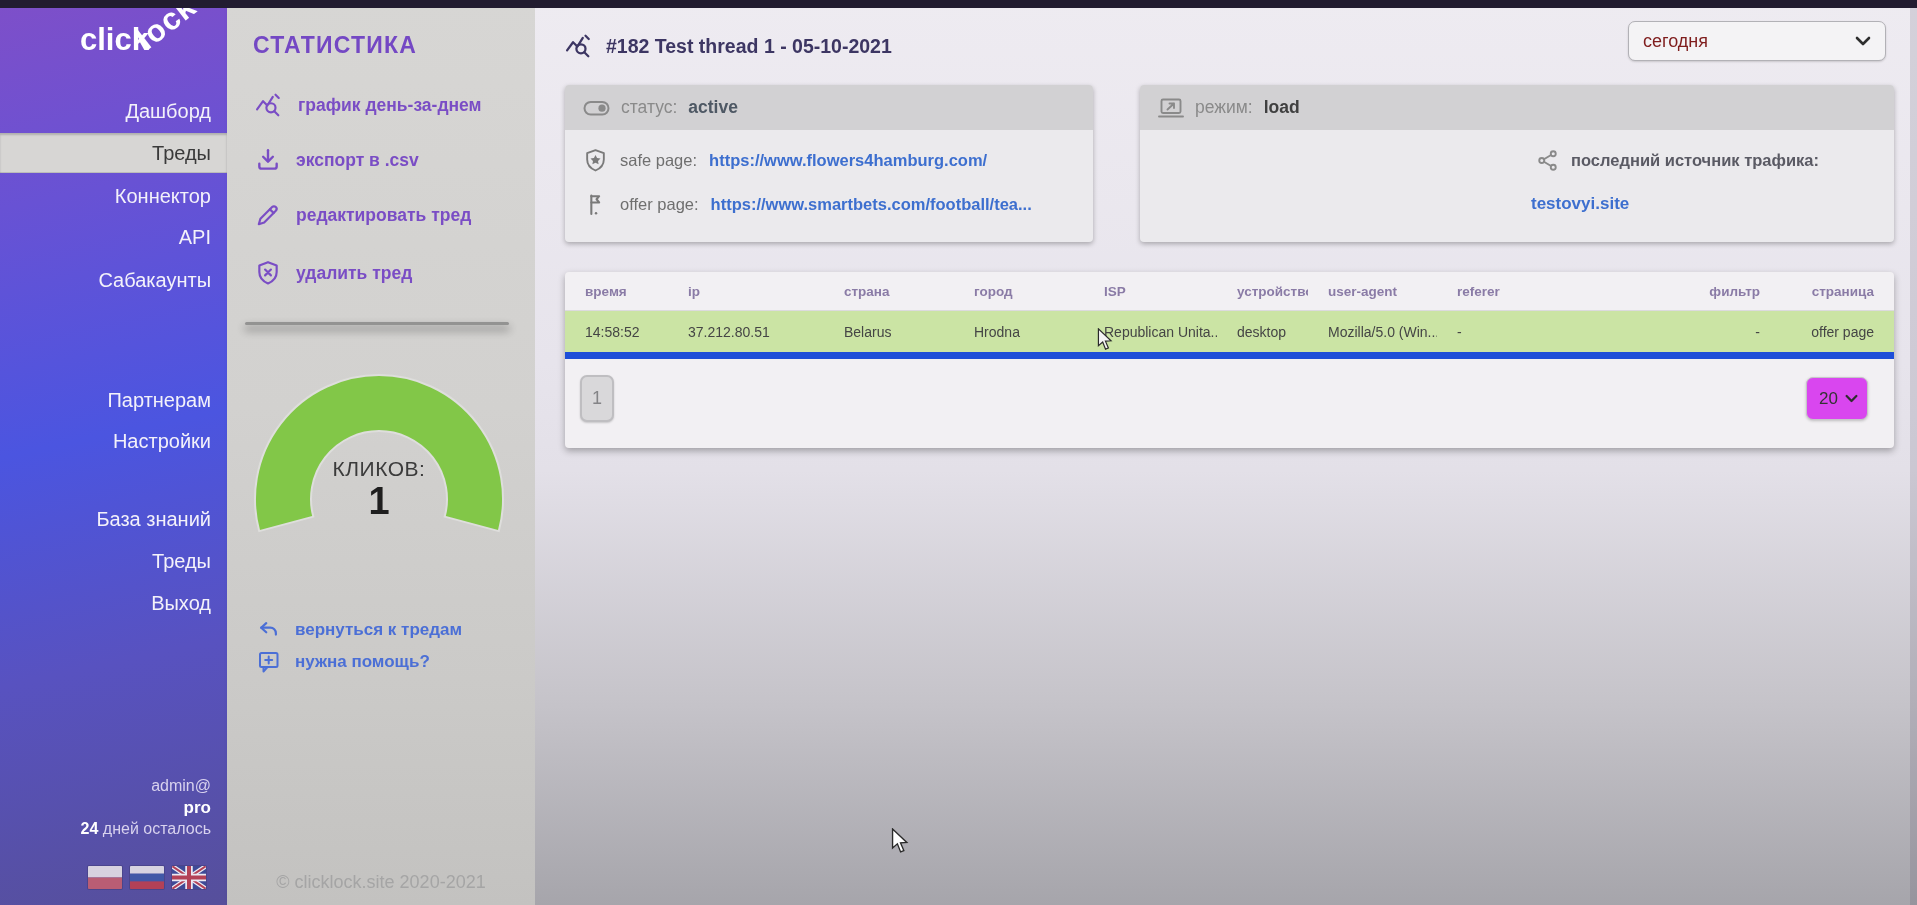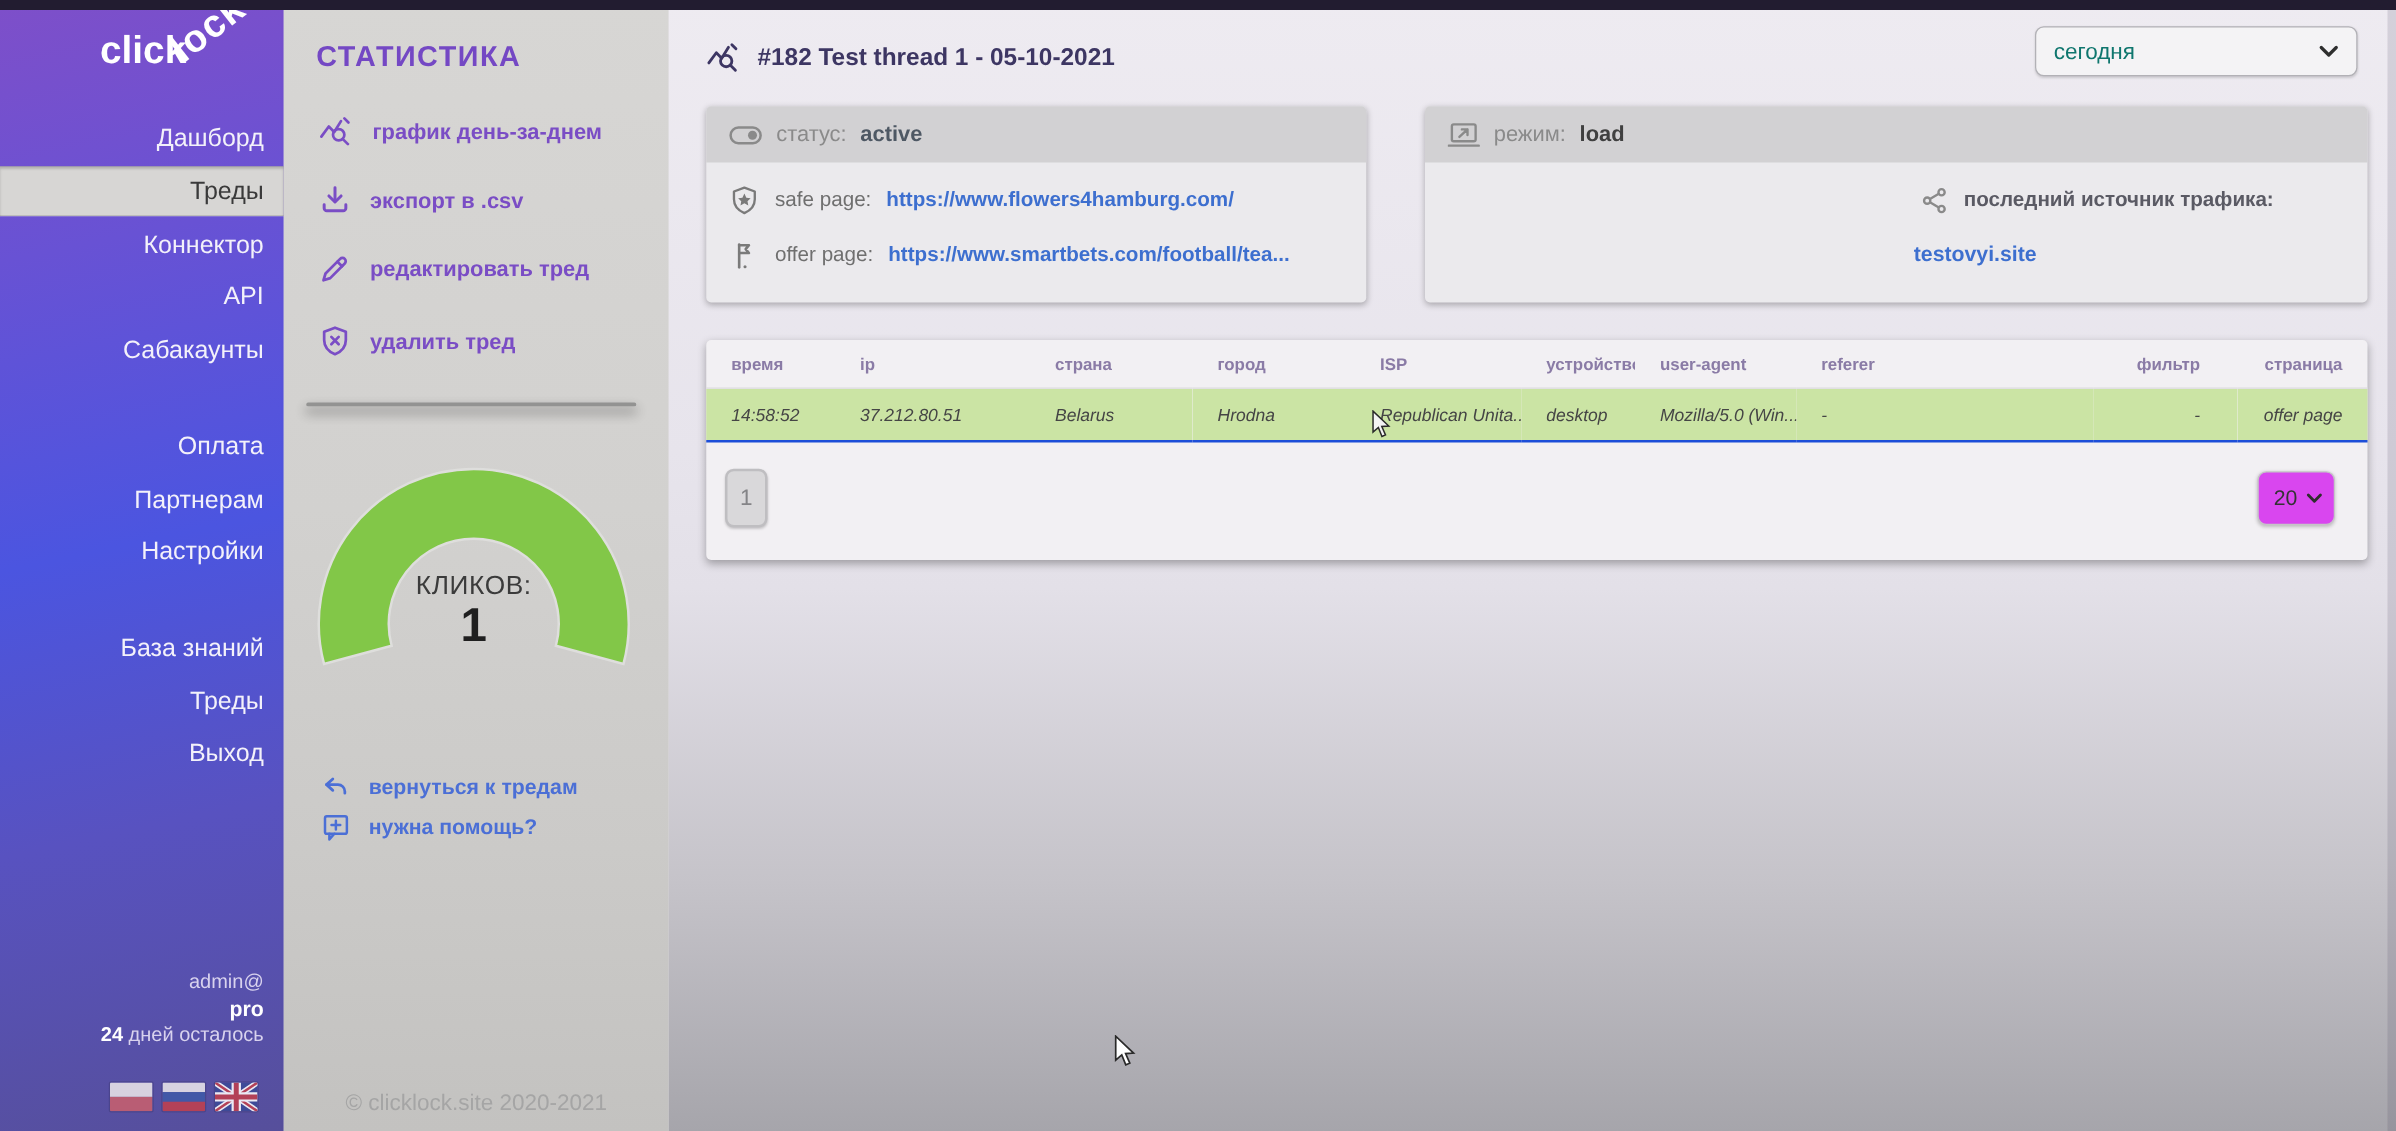--- a/index.html
+++ b/index.html
@@ -49,21 +49,21 @@
   .sl-0{top:615px}.sl-1{top:647px}
   .stats-footer{position:absolute;top:872px;left:0;width:100%;text-align:center;color:#a5a5a5;font-size:18px;}
 
   
   .main{position:absolute;left:535px;top:0;width:1382px;height:905px;
     background:linear-gradient(180deg,#eeebf1 0%,#e7e4ec 40%,#e3e0e8 52%,#c5c3c9 78%,#a6a5ab 100%);}
   .main-header{position:absolute;left:30px;top:32px;height:28px;display:flex;align-items:center;gap:13px;
     color:#3d3663;font-size:19.5px;font-weight:700;}
   .date-select{position:absolute;left:1093px;top:21px;width:258px;height:40px;box-sizing:border-box;
     background:#f4f3f5;border:1px solid #b2b1b6;border-radius:7px;box-shadow:0 1px 2px rgba(0,0,0,0.15);
-    display:flex;align-items:center;justify-content:space-between;padding:0 14px;font-size:18px;color:#0f766e;cursor:pointer;}
+    display:flex;align-items:center;justify-content:space-between;padding:0 14px;font-size:18px;color:#7f1d1d;cursor:pointer;}
 
   .card{position:absolute;top:85px;height:157px;background:#ebeaed;border-radius:4px;
     box-shadow:0 2px 5px rgba(0,0,0,0.28);}
   .card-status{left:30px;width:528px;}
   .card-mode{left:605px;width:754px;}
   .card-header{height:45px;background:#d2d1d3;border-radius:4px 4px 0 0;display:flex;align-items:center;
     padding:0 18px;gap:11px;font-size:17.5px;color:#8a8a8a;}
   .card-header .hval{font-weight:700;}
   .v-status{color:#4e5864;}
   .v-mode{color:#404040;}
@@ -76,21 +76,21 @@
   .link{color:#3d6fcf;font-weight:700;text-decoration:none;cursor:pointer;}
   .val-core{color:#4c4c63;font-weight:700;}
   .val-geo{color:#53477e;font-weight:700;}
 
   .table-panel{position:absolute;left:30px;top:272px;width:1329px;height:176px;background:#f2f0f3;
     border-radius:4px;box-shadow:0 3px 7px rgba(0,0,0,0.30);}
   table{width:1329px;border-collapse:collapse;table-layout:fixed;}
   th{text-align:left;font-size:13.5px;color:#8a7ba6;font-weight:700;height:38px;
     padding:0 4px 0 20px;border-bottom:1px solid #dcdade;white-space:nowrap;overflow:hidden;}
   td{height:41px;background:#cbe4a4;font-size:14px;color:#454545;padding:0 4px 0 20px;
-    border-bottom:2px solid #1d4ed8;white-space:nowrap;overflow:hidden;font-style:italic;}
+    border-bottom:7px solid #1d4ed8;white-space:nowrap;overflow:hidden;}
   th.ra,td.ra{text-align:right;padding-right:30px;}
   th.ra2,td.ra2{text-align:right;padding-right:20px;}
   .page-btn{position:absolute;left:15px;top:103px;width:34px;height:47px;background:#d9d8da;
     border:2px solid #bfbec1;border-radius:7px;color:#848487;font-size:18px;
     display:flex;align-items:center;justify-content:center;box-shadow:0 1px 2px rgba(0,0,0,0.18);cursor:pointer;box-sizing:border-box;}
   .size-select{position:absolute;left:1241px;top:105px;width:62px;height:43px;box-sizing:border-box;
     background:#d946ef;border:1px solid #c6c5c8;border-radius:7px;box-shadow:0 1px 3px rgba(0,0,0,0.22);
     display:flex;align-items:center;justify-content:space-between;padding:0 9px 0 12px;font-size:17px;color:#333;cursor:pointer;}
 
   .cursor{position:absolute;z-index:70;}
@@ -100,21 +100,20 @@
 </head>
 <body>
 
 <div class="sidebar">
   <div class="logo"><span>click</span><span class="logo-lock">lock</span></div>
   <div class="nav-item ni-0">Дашборд</div>
   <div class="nav-item ni-1 active">Треды</div>
   <div class="nav-item ni-2">Коннектор</div>
   <div class="nav-item ni-3">API</div>
   <div class="nav-item ni-4">Сабакаунты</div>
-  <div class="nav-item ni-5">Оплата</div>
   <div class="nav-item ni-6">Партнерам</div>
   <div class="nav-item ni-7">Настройки</div>
   <div class="nav-item ni-8">База знаний</div>
   <div class="nav-item ni-9">Треды</div>
   <div class="nav-item ni-10">Выход</div>
   <div class="account">
     <div>admin@</div>
     <div class="plan">pro</div>
     <div><span class="num">24</span><span> дней осталось</span></div>
   </div>

